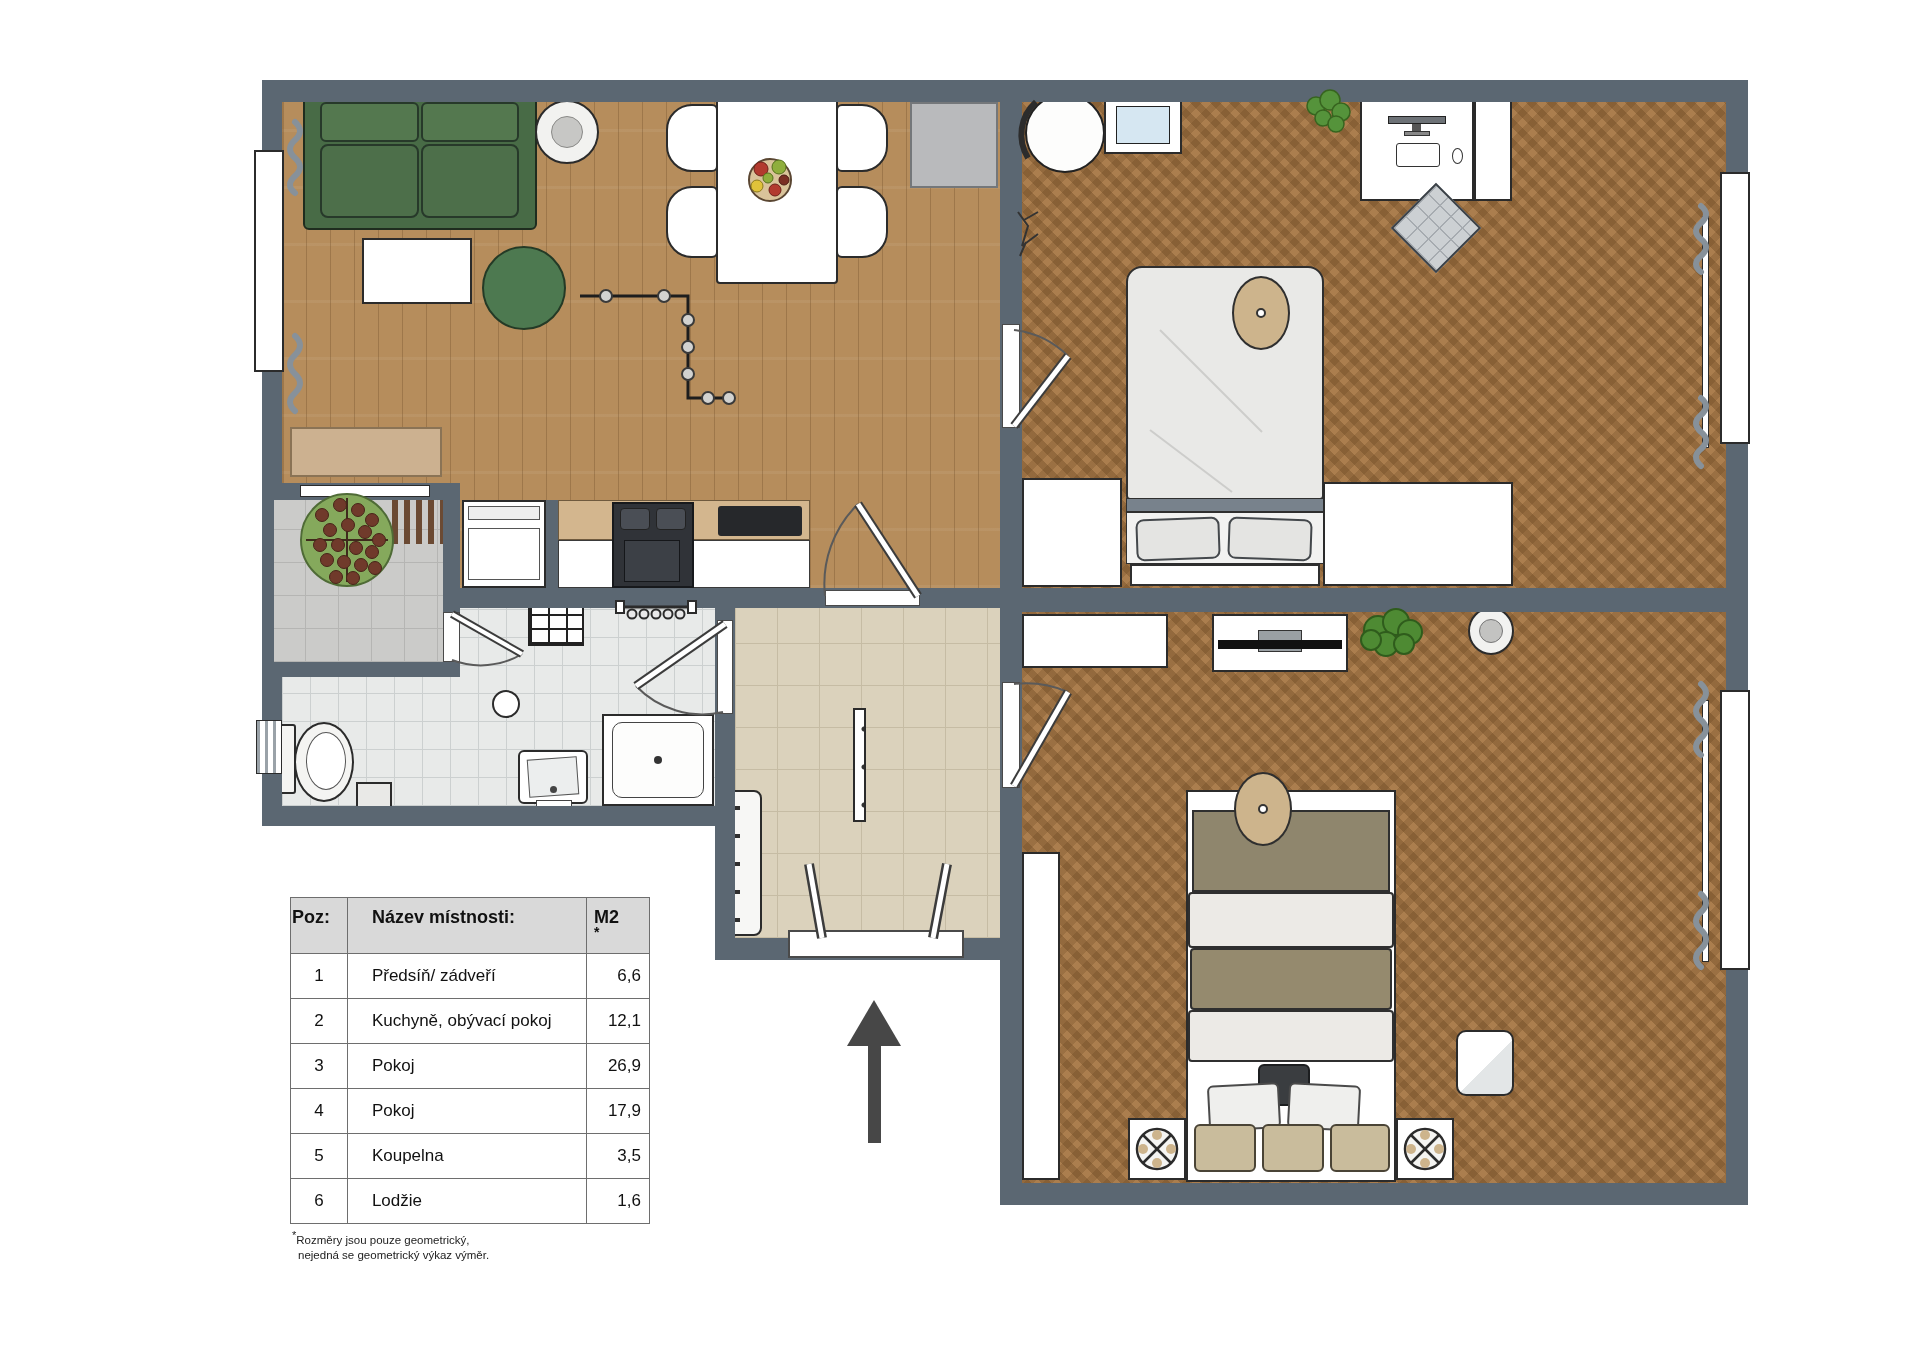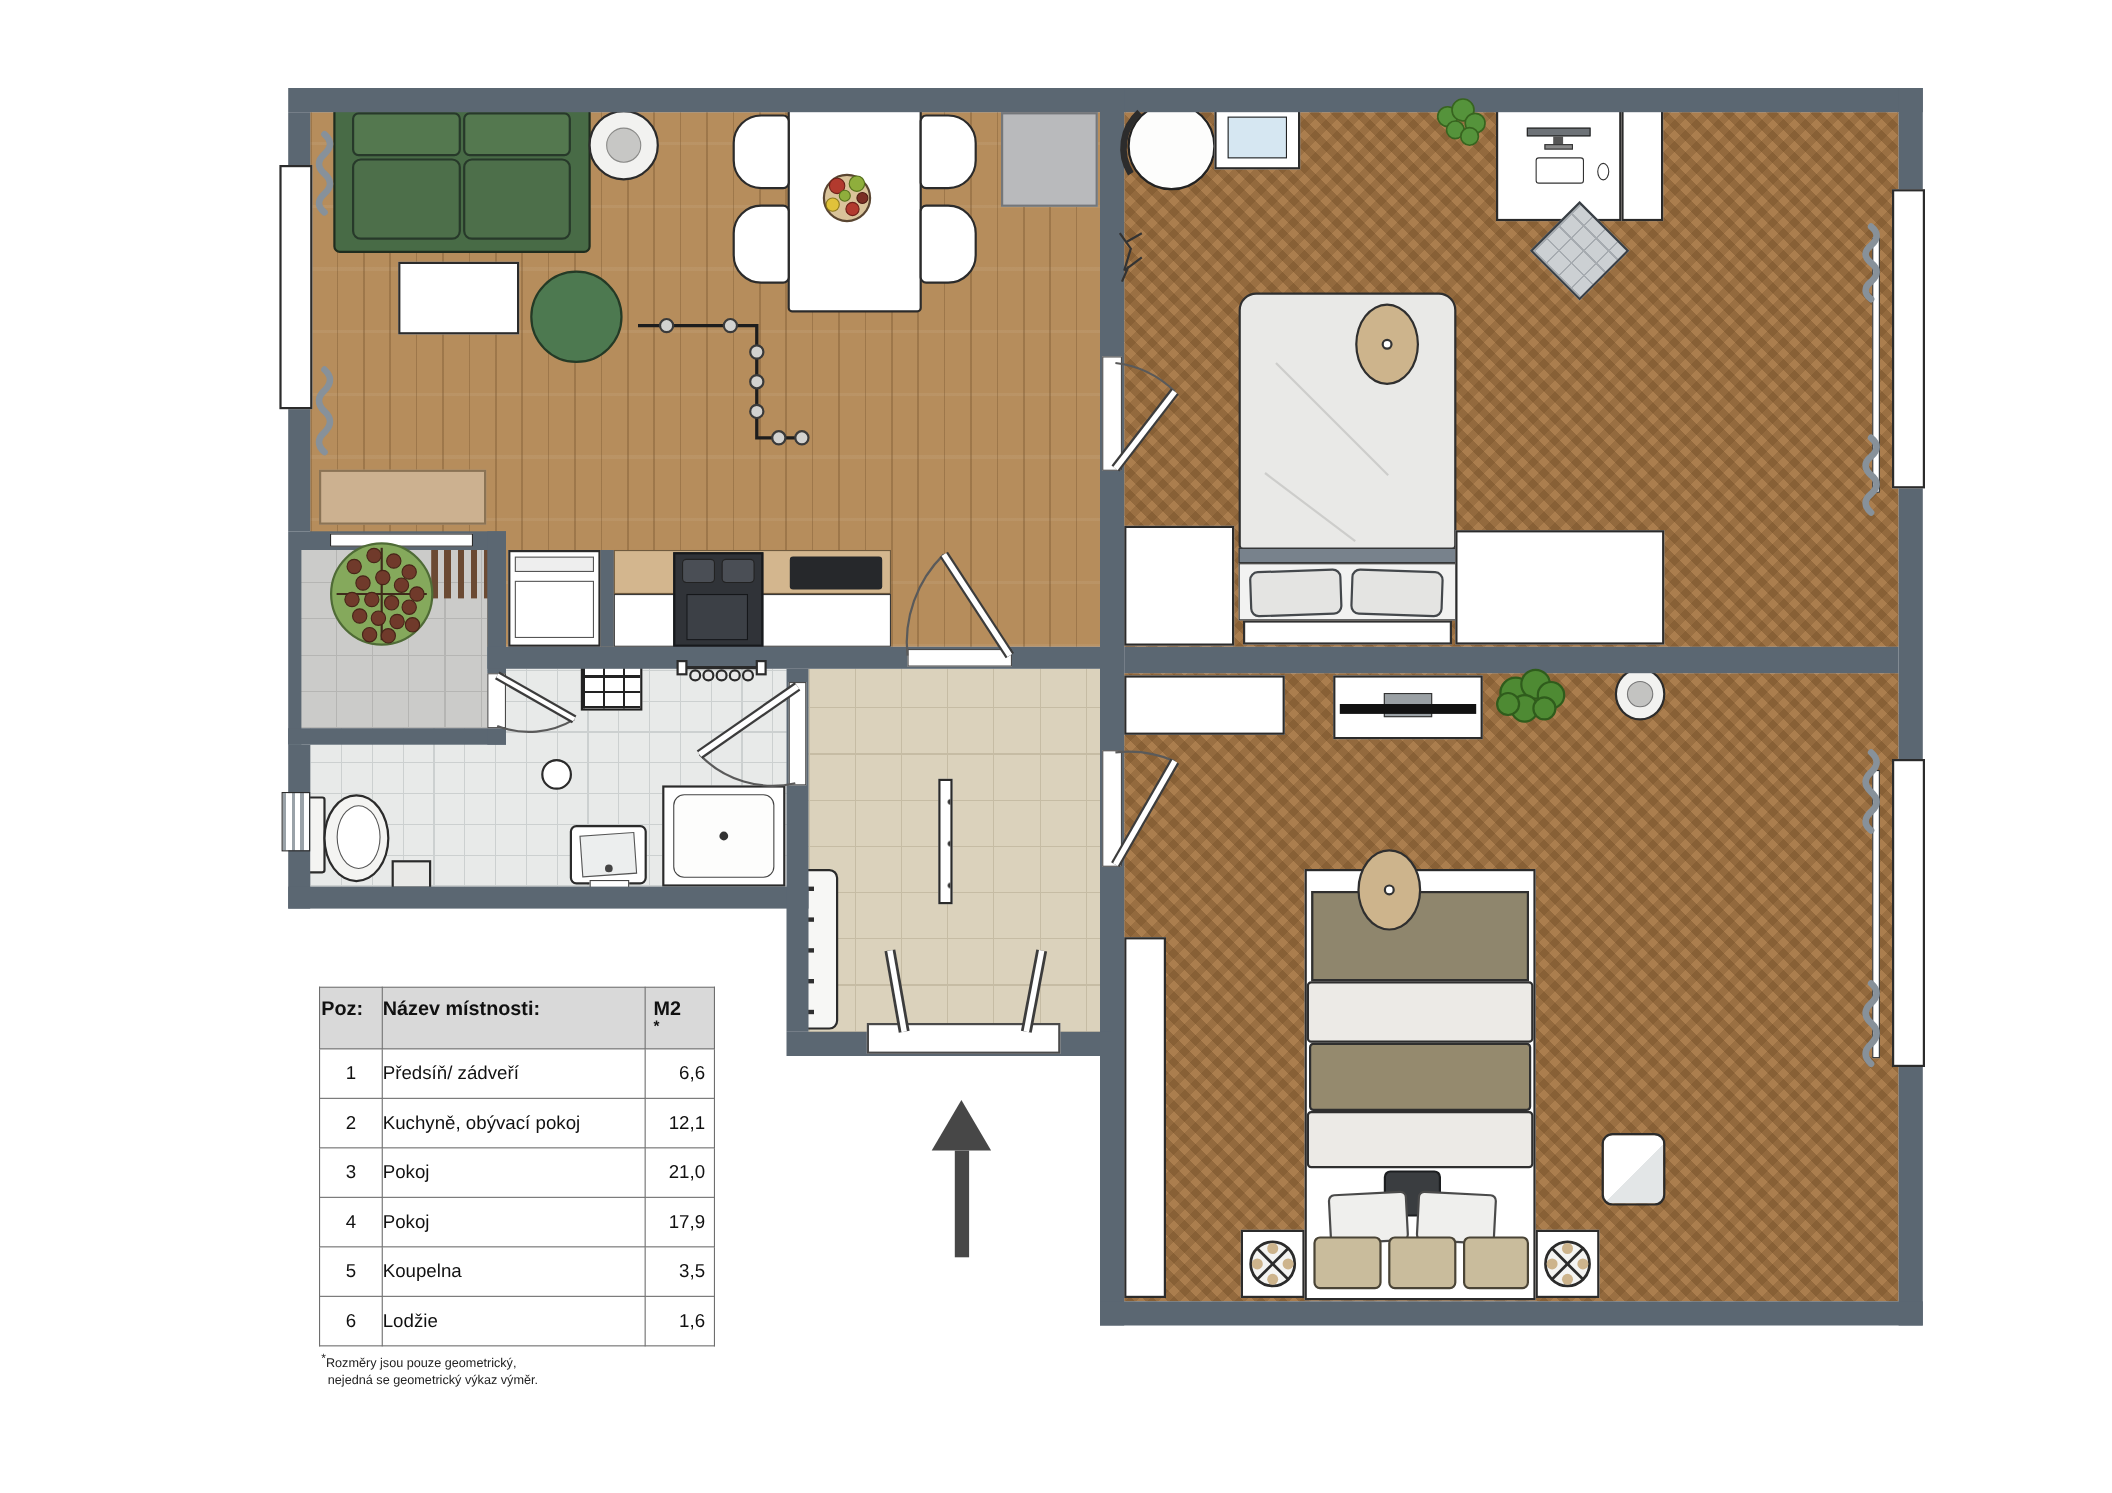--- a/index.html
+++ b/index.html
@@ -32,21 +32,21 @@
      repeating-linear-gradient(90deg, #c6bca4 0 1px, rgba(0,0,0,0) 1px 42px),
      #dbd2bc;}
   svg.overlay{position:absolute;left:0;top:0;z-index:45;pointer-events:none;}
   
   .legend{position:absolute;left:290px;top:897px;width:360px;z-index:60;
           border-collapse:collapse;font-size:17px;color:#111;}
   .legend th,.legend td{border:1px solid #6e6e6e;box-sizing:border-box;}
   .legend thead th{background:#d9d9d9;text-align:left;font-size:18px;height:56px;vertical-align:top;padding-top:9px;}
   .legend td{height:45px;background:#fff;}
   .col-poz{width:57px;text-align:center;}
-  .col-name{width:240px;padding-left:0;text-align:left;}
+  .col-name{width:240px;padding-left:24px;text-align:left;}
   .col-m2{width:63px;}
   th.col-m2{padding-left:7px;}
   td.col-m2{text-align:right;padding-right:8px;}
   .m2star{display:block;font-size:14px;line-height:8px;}
   .footnote{position:absolute;left:292px;top:1228px;z-index:60;font-size:11.5px;color:#222;line-height:15px;}
   .footnote sup{font-size:11px;}
 </style>
 </head>
 <body>
 
@@ -382,21 +382,21 @@
         <td class="col-m2">6,6</td>
       </tr>
       <tr>
         <td class="col-poz">2</td>
         <td class="col-name">Kuchyně, obývací pokoj</td>
         <td class="col-m2">12,1</td>
       </tr>
       <tr>
         <td class="col-poz">3</td>
         <td class="col-name">Pokoj</td>
-        <td class="col-m2">21,0</td>
+        <td class="col-m2">26,9</td>
       </tr>
       <tr>
         <td class="col-poz">4</td>
         <td class="col-name">Pokoj</td>
         <td class="col-m2">17,9</td>
       </tr>
       <tr>
         <td class="col-poz">5</td>
         <td class="col-name">Koupelna</td>
         <td class="col-m2">3,5</td>

